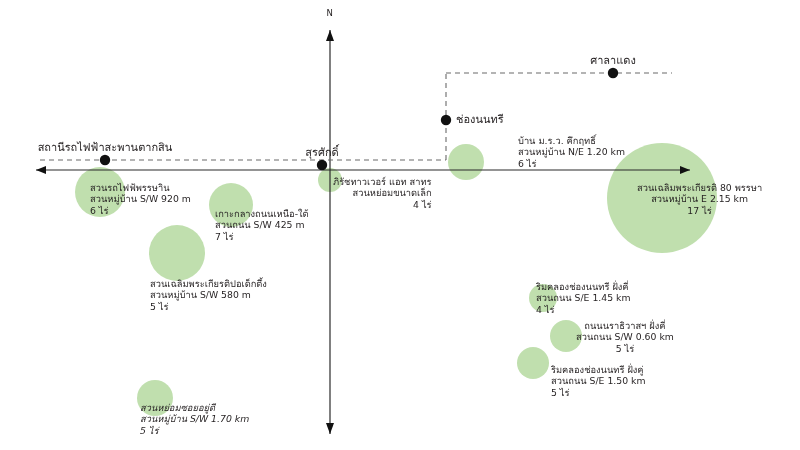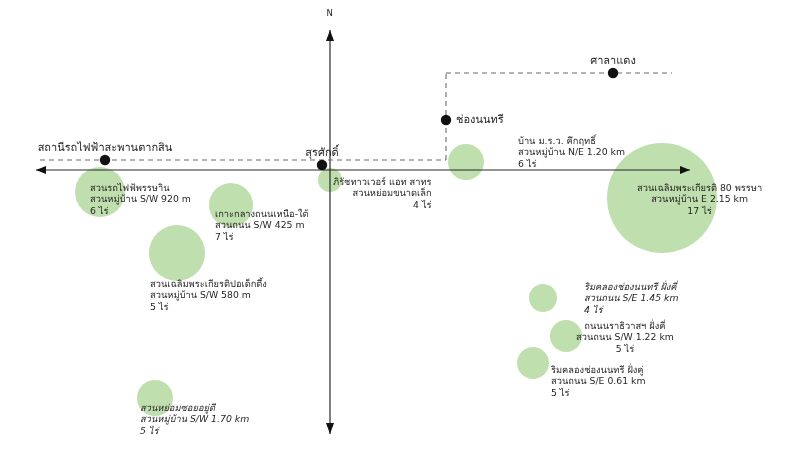--- a/index.html
+++ b/index.html
@@ -67,19 +67,19 @@
       <div class="lbl sta" style="left: 105px; top: 141px; transform: translateX(-50%);">สถานีรถไฟฟ้าสะพานตากสิน</div>
       <div class="lbl sta" style="left: 322px; top: 146px; transform: translateX(-50%);">สุรศักดิ์</div>
       <div class="lbl sta" style="left: 456px; top: 113px;">ช่องนนทรี</div>
       <div class="lbl sta" style="left: 613px; top: 54px; transform: translateX(-50%);">ศาลาแดง</div>
       <div class="lbl park" style="left: 90px; top: 182px;"><span class="t-line">สวนรถไฟฟ้พรรษาิน</span><span class="t-line">สวนหมู่บ้าน S/W 920 m</span><span class="t-line">6 ไร่</span></div>
       <div class="lbl park" style="left: 215px; top: 208px;"><span class="t-line">เกาะกลางถนนเหนือ-ใต้</span><span class="t-line">สวนถนน S/W 425 m</span><span class="t-line">7 ไร่</span></div>
       <div class="lbl park" style="left: 150px; top: 262px; margin-top: 16px;"><span class="t-line">สวนเฉลิมพระเกียรติปอเด็กตึ้ง</span><span class="t-line">สวนหมู่บ้าน S/W 580 m</span><span class="t-line">5 ไร่</span></div>
       <div class="lbl park" style="left: 333px; top: 176px; text-align: right;"><span class="t-line">ภิรัชทาวเวอร์ แอท สาทร</span><span class="t-line">สวนหย่อมขนาดเล็ก</span><span class="t-line">4 ไร่</span></div>
       <div class="lbl park" style="left: 474px; top: 135px; margin-left: 44px;"><span class="t-line">บ้าน ม.ร.ว. คึกฤทธิ์</span><span class="t-line">สวนหมู่บ้าน N/E 1.20 km</span><span class="t-line">6 ไร่</span></div>
       <div class="lbl park" style="left: 637px; top: 182px; text-align: center;"><span class="t-line">สวนเฉลิมพระเกียรติ 80 พรรษา</span><span class="t-line">สวนหมู่บ้าน E 2.15 km</span><span class="t-line">17 ไร่</span></div>
-      <div class="lbl park" style="left: 584px; top: 281px; font-style: italic;"><span class="t-line">ริมคลองช่องนนทรี ฝั่งคี่</span><span class="t-line">สวนถนน S/E 1.45 km</span><span class="t-line">4 ไร่</span></div>
-      <div class="lbl park" style="left: 576px; top: 320px; text-align: center;"><span class="t-line">ถนนนราธิวาสฯ ฝั่งคี่</span><span class="t-line">สวนถนน S/W 1.22 km</span><span class="t-line">5 ไร่</span></div>
-      <div class="lbl park" style="left: 551px; top: 364px;"><span class="t-line">ริมคลองช่องนนทรี ฝั่งคู่</span><span class="t-line">สวนถนน S/E 0.61 km</span><span class="t-line">5 ไร่</span></div>
+      <div class="lbl park" style="left: 536px; top: 281px;"><span class="t-line">ริมคลองช่องนนทรี ฝั่งคี่</span><span class="t-line">สวนถนน S/E 1.45 km</span><span class="t-line">4 ไร่</span></div>
+      <div class="lbl park" style="left: 576px; top: 320px; text-align: center;"><span class="t-line">ถนนนราธิวาสฯ ฝั่งคี่</span><span class="t-line">สวนถนน S/W 0.60 km</span><span class="t-line">5 ไร่</span></div>
+      <div class="lbl park" style="left: 551px; top: 364px;"><span class="t-line">ริมคลองช่องนนทรี ฝั่งคู่</span><span class="t-line">สวนถนน S/E 1.50 km</span><span class="t-line">5 ไร่</span></div>
       <div class="lbl park" style="left: 140px; top: 402px; font-style: italic;"><span class="t-line">สวนหย่อมซอยอยู่ดี</span><span class="t-line">สวนหมู่บ้าน S/W 1.70 km</span><span class="t-line">5 ไร่</span></div>
       <div class="lbl north" style="left: 330px; top: 8px; transform: translateX(-50%);">N</div>
     </div>
 </div>
 
 </body></html>

